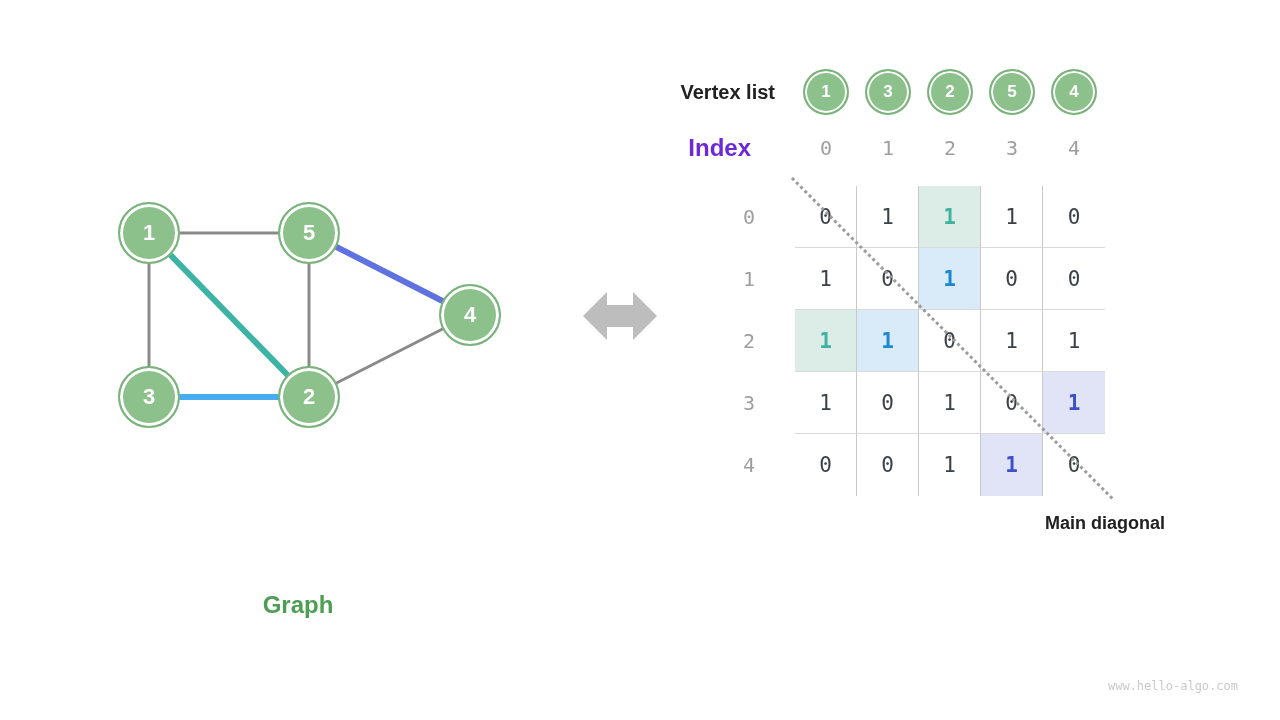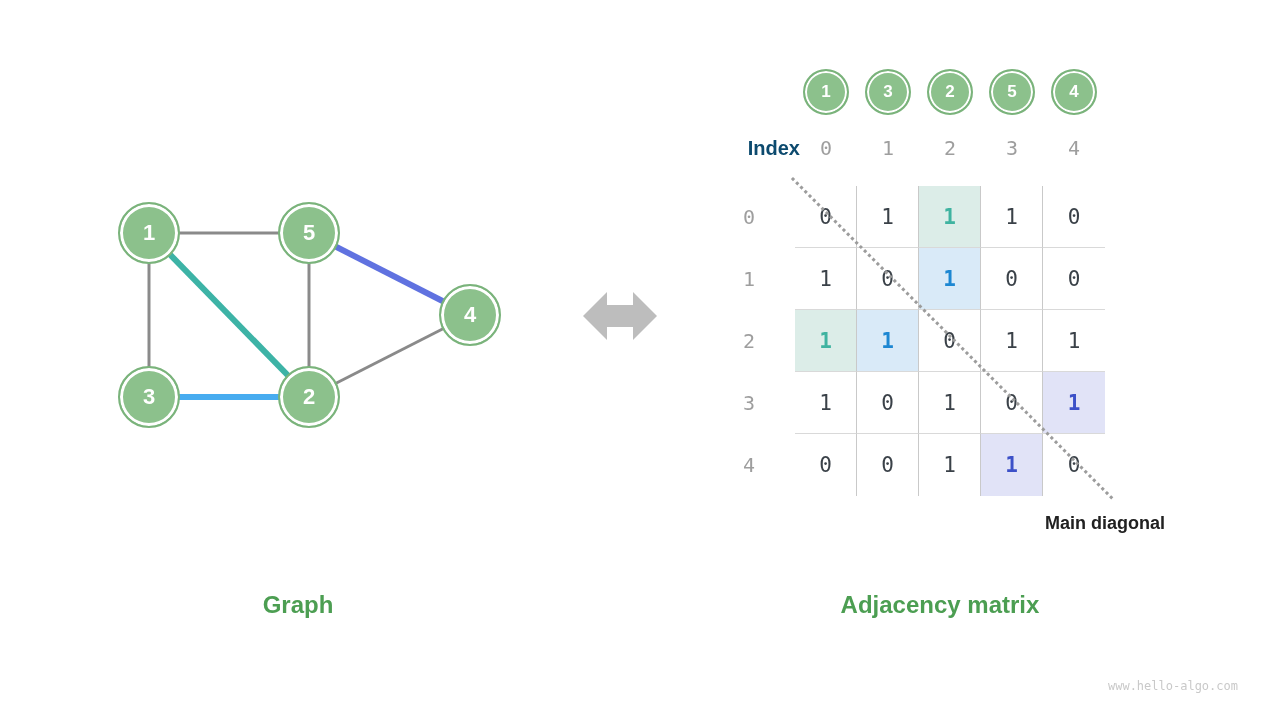--- a/index.html
+++ b/index.html
@@ -27,22 +27,22 @@
   
   .vlist-label { position:absolute; left:575px; top:80px; width:200px; text-align:right;
     font-size:20px; font-weight:bold; color:#212121; line-height:24px; }
   .vlist-row { position:absolute; left:795px; top:69px; width:310px; height:46px; display:flex; }
   .vslot { width:62px; display:flex; align-items:center; justify-content:center; }
   .v-circle { width:46px; height:46px; border-radius:50%;
     background:#8cc18c; border:2px solid #7ab37b;
     box-shadow: inset 0 0 0 2px #ffffff;
     display:flex; align-items:center; justify-content:center;
     color:#ffffff; font-weight:bold; font-size:17px; }
-  .index-label { position:absolute; left:600px; top:136px; width:200px; text-align:right;
-    font-size:20px; font-weight:bold; color:#0c4a6e; line-height:24px; }
+  .index-label { position:absolute; left:551px; top:136px; width:200px; text-align:right;
+    font-size:24px; font-weight:bold; color:#6d28d9; line-height:24px; }
   .index-row { position:absolute; left:795px; top:136px; width:310px; display:flex;
     font-family:"DejaVu Sans Mono", monospace; font-size:20px; color:#9e9e9e; line-height:24px; }
   .index-row .islot { width:62px; text-align:center; }
 
   
   .row-labels { position:absolute; left:718px; top:186px; width:62px;
     font-family:"DejaVu Sans Mono", monospace; font-size:20px; color:#9e9e9e; }
   .row-labels div { height:62px; display:flex; align-items:center; justify-content:center; }
   .grid { position:absolute; left:795px; top:186px; width:310px; height:310px;
     display:grid; grid-template-columns:repeat(5,62px); grid-template-rows:repeat(5,62px); z-index:2; }
@@ -85,20 +85,21 @@
   <div class="g-node n1">1</div>
   <div class="g-node n5">5</div>
   <div class="g-node n4">4</div>
   <div class="g-node n3">3</div>
   <div class="g-node n2">2</div>
 
   <svg class="arrow" width="74" height="52" viewBox="0 0 74 52">
     <path d="M0,26 L24,2 L24,15 L50,15 L50,2 L74,26 L50,50 L50,37 L24,37 L24,50 Z" fill="#bdbdbd"></path>
   </svg>
 
+  <div class="vlist-label">Vertex list</div>
   <div class="vlist-row">
     <div class="vslot">
         <div class="v-circle">1</div>
       </div>
     <div class="vslot">
         <div class="v-circle">3</div>
       </div>
     <div class="vslot">
         <div class="v-circle">2</div>
       </div>
@@ -152,16 +153,15 @@
     <div class="cell">0</div>
     <div class="cell">1</div>
     <div class="cell hl-indigo">1</div>
     <div class="cell">0</div>
   </div>
 
   <div class="diagonal"></div>
   <div class="diag-label">Main diagonal</div>
 
   <div class="caption caption-left">Graph</div>
-  <div class="caption caption-right">Adjacency matrix</div>
 
   <div class="watermark">www.hello-algo.com</div>
 </div>
 
 </body></html>

